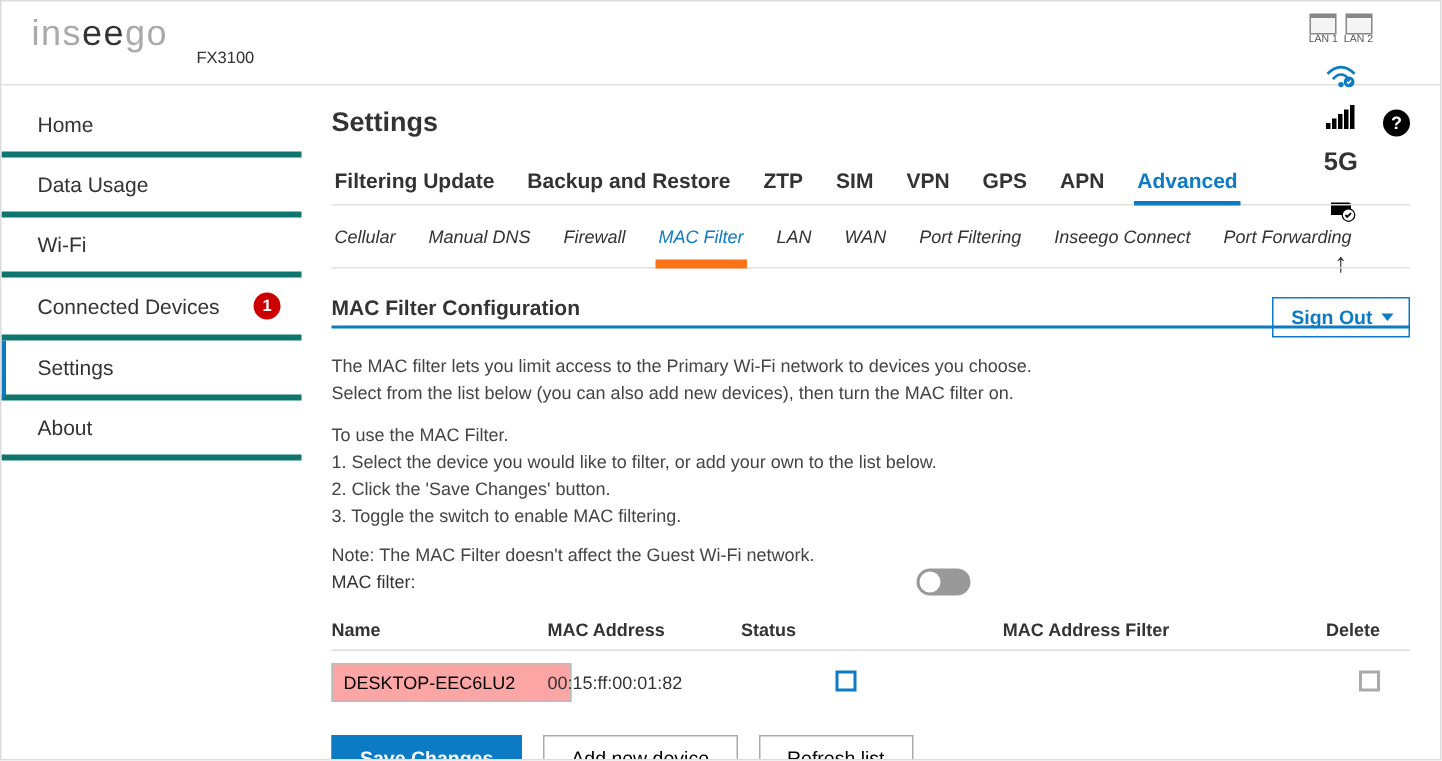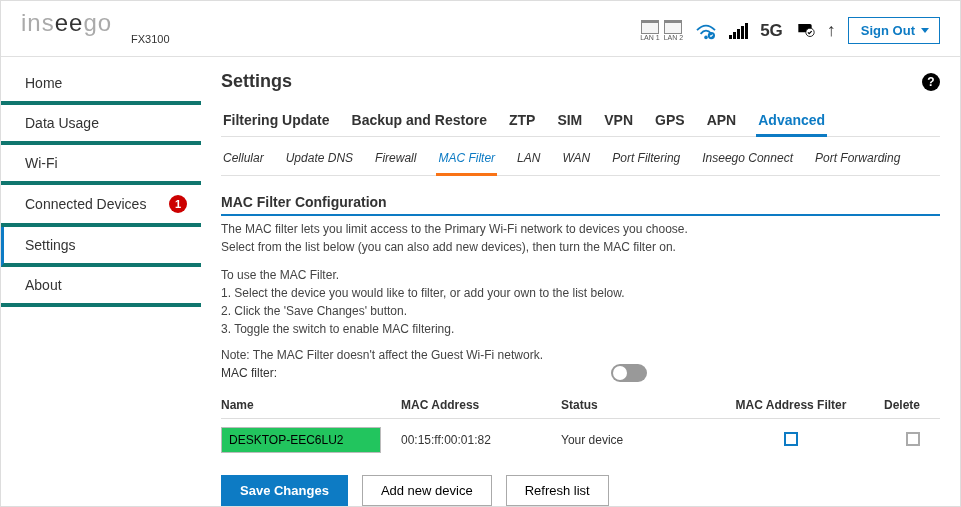--- a/index.html
+++ b/index.html
@@ -23,21 +23,21 @@
     }
     .brand { display: flex; flex-direction: column; }
     .logo {
       font-size: 24px;
       color: #aaa;
       letter-spacing: 1px;
       font-weight: 300;
     }
     .logo .dark-ee { color: #333; }
     .model { font-size: 11px; color: #333; margin-left: 110px; margin-top: -4px; }
-    .status-bar { display: flex; align-items: center; gap: 12px; }
+    .status-bar { display: flex; align-items: center; gap: 12px; flex-direction: column; }
     .lan-grp { display:flex; gap:4px; align-items:flex-end; }
     .lan-ic { display:flex; flex-direction:column; align-items:center; font-size:7px; color:#555; }
     .lan-box { width:18px; height:14px; border:1.5px solid #888; border-top:3px solid #888; background:#f5f5f5; }
     .wifi-ic { width:22px; height:16px; position:relative; }
     .wifi-ic svg { width:22px; height:18px; }
     .bars { display:flex; align-items:flex-end; gap:1px; height:16px; }
     .bars span { width:3px; background:#000; }
     .bars span:nth-child(1){height:4px} .bars span:nth-child(2){height:7px}
     .bars span:nth-child(3){height:10px} .bars span:nth-child(4){height:13px} .bars span:nth-child(5){height:16px}
     .fiveg { font-weight:bold; font-size:17px; }
@@ -68,36 +68,36 @@
     .title-row { display:flex; justify-content:space-between; align-items:center; }
     .title-row h1 { font-size:18px; font-weight:bold; }
     .help-ic { width:18px; height:18px; border-radius:9px; background:#000; color:#fff; display:inline-flex; align-items:center; justify-content:center; font-size:12px; font-weight:bold; cursor:pointer; }
 
     .tabs1 { display:flex; gap:18px; margin-top:14px; border-bottom:1px solid #e0e0e0; }
     .tabs1 .tab { padding:6px 2px; font-size:14px; cursor:pointer; font-weight:600; color:#333; }
     .tabs1 .tab.active { color:#0d7bc4; border-bottom:3px solid #0d7bc4; margin-bottom:-1px; }
 
     .tabs2 { display:flex; gap:18px; margin-top:10px; border-bottom:1px solid #e0e0e0;font-style:italic; }
     .tabs2 .tab { padding:4px 2px 8px 2px; font-size:12px; cursor:pointer; color:#333; }
-    .tabs2 .tab.active { color:#0d7bc4; border-bottom:3px solid #f97316; margin-bottom:-1px; }
+    .tabs2 .tab.active { color:#0d7bc4; border-bottom:6px solid #f97316; margin-bottom:-1px; }
 
     .section-h { font-size:14px; font-weight:bold; margin-top:18px; padding-bottom:4px; border-bottom:2px solid #0d7bc4; }
-    .desc, .desc2 { font-size:12px; color:#444; line-height:1.5; margin-top:4px; }
+    .desc, .desc2 { font-size:12px; color:#444; line-height:1.5; margin-top:16px; }
     .desc2 { margin-top:10px; }
     .note { font-size:12px; color:#444; margin-top:10px; }
     .tog-row { display:flex; align-items:center; gap:4px; margin-top:2px; font-size:12px; }
     .toggle { display:inline-block; width:36px; height:18px; background:#999; border-radius:9px; position:relative; margin-left:330px; }
     .toggle::after { content:''; position:absolute; width:14px; height:14px; border-radius:7px; background:#fff; top:2px; left:2px; }
 
     .tbl-head { display:flex; border-bottom:1px solid #ddd; padding:10px 0 6px 0; font-weight:bold; font-size:12px; margin-top:6px; }
     .tbl-row  { display:flex; padding:8px 0; align-items:center; font-size:12px; }
-    .c-name{ width:180px; } .c-mac{ width:160px; } .c-stat{ width:160px; }
+    .c-name{ width:144px; } .c-mac{ width:129px; } .c-stat{ width:160px; }
     .c-filt{ width:140px; text-align:center; } .c-del{ flex:1; text-align:right; padding-right:20px; }
     .name-input {
-      width:160px; padding:5px 7px; border:1px solid #bbb; font-size:12px; background:#22c55e;
+      width:160px; padding:5px 7px; border:1px solid #bbb; font-size:12px; background:#fca5a5;
     }
     .chk { width:14px; height:14px; border:2px solid #0d7bc4; display:inline-block; }
     .chk.gray { border-color:#aaa; }
 
     .btns { display:flex; gap:14px; margin-top:14px; }
     .btn { padding:7px 18px; font-size:13px; cursor:pointer; border:1px solid #aaa; background:#fff; }
     .btn.primary { background:#0d7bc4; color:#fff; border-color:#0d7bc4; font-weight:bold; }
   </style>
 </head>
 <body>
@@ -185,21 +185,21 @@
       <div class="tab">ZTP</div>
       <div class="tab">SIM</div>
       <div class="tab">VPN</div>
       <div class="tab">GPS</div>
       <div class="tab">APN</div>
       <div class="tab active">Advanced</div>
     </div>
 
     <div class="tabs2">
       <div class="tab">Cellular</div>
-      <div class="tab">Update DNS</div>
+      <div class="tab">Manual DNS</div>
       <div class="tab">Firewall</div>
       <div class="tab active">MAC Filter</div>
       <div class="tab">LAN</div>
       <div class="tab">WAN</div>
       <div class="tab">Port Filtering</div>
       <div class="tab">Inseego Connect</div>
       <div class="tab">Port Forwarding</div>
     </div>
 
     <div class="section-h">MAC Filter Configuration</div>
@@ -226,21 +226,20 @@
       <div class="c-name">Name</div>
       <div class="c-mac">MAC Address</div>
       <div class="c-stat">Status</div>
       <div class="c-filt">MAC Address Filter</div>
       <div class="c-del">Delete</div>
     </div>
 
     <div class="tbl-row">
       <div class="c-name"><input class="name-input" value="DESKTOP-EEC6LU2" style=""></div>
       <div class="c-mac">00:15:ff:00:01:82</div>
-      <div class="c-stat">Your device</div>
       <div class="c-filt"><span class="chk"></span></div>
       <div class="c-del"><span class="chk gray"></span></div>
     </div>
 
     <div class="btns">
       <button class="btn primary">Save Changes</button>
       <button class="btn">Add new device</button>
       <button class="btn">Refresh list</button>
     </div>
   </main>

